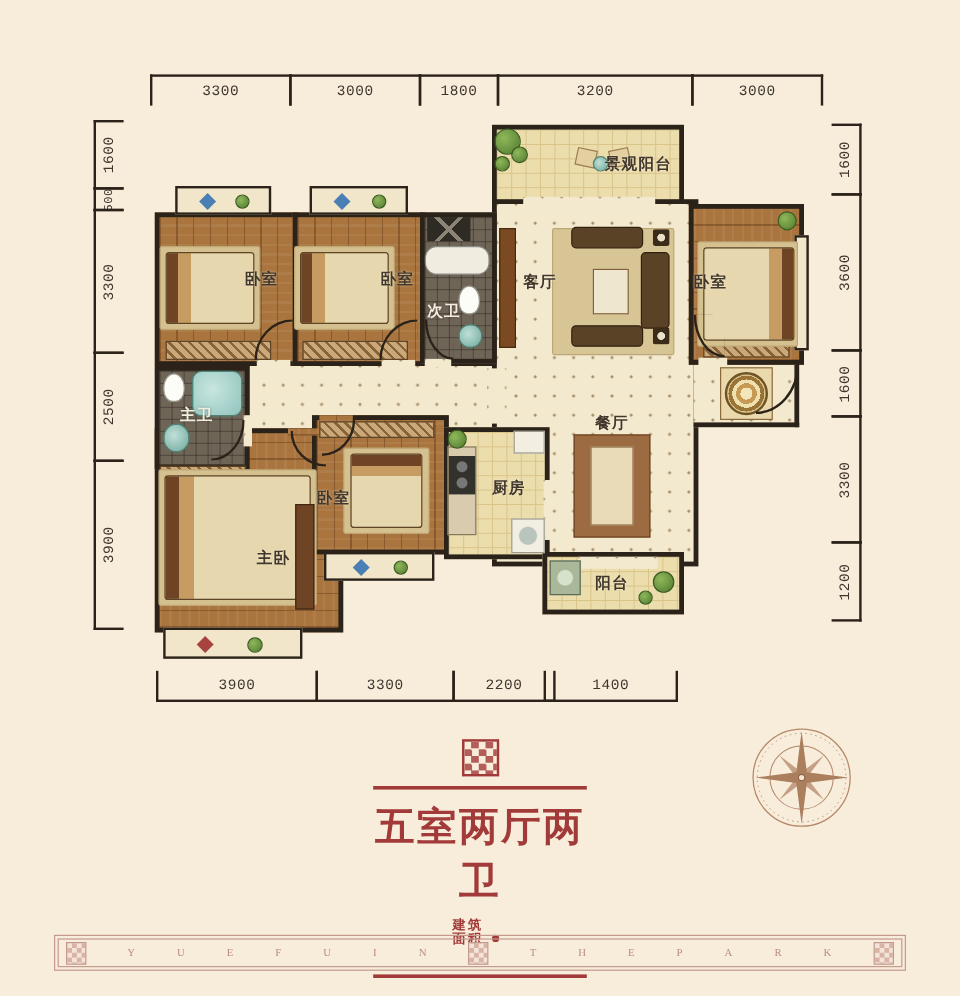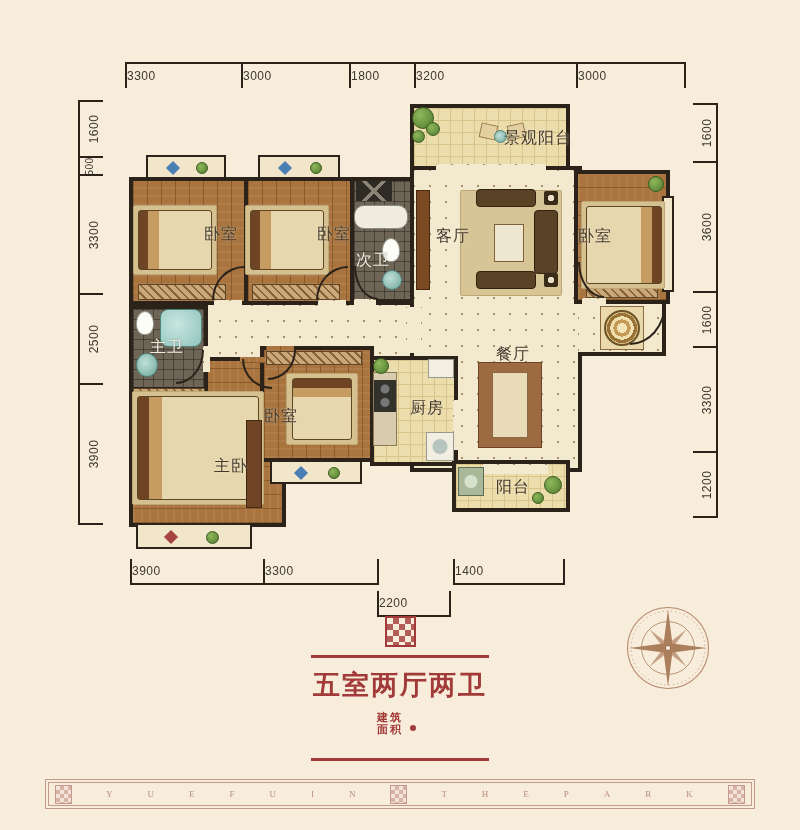--- a/index.html
+++ b/index.html
@@ -4,21 +4,21 @@
 <style>
   :root{
     --bg:#f8ecdb; --wall:#2b231a; --red:#a13a38; --rose:#c49a8c;
     --label:#41382b;
   }
   html,body{margin:0;padding:0;}
   body{background:var(--bg);font-family:"Liberation Sans",sans-serif;}
   #canvas{position:relative;width:800px;height:830px;background:var(--bg);overflow:hidden;}
 
   
-  .dsT,.dsB,.dsL,.dsR{position:absolute;box-sizing:border-box;display:flex;align-items:center;}
+  .dsT,.dsB,.dsL,.dsR{position:absolute;box-sizing:border-box;display:flex;align-items:center;justify-content:center;font-family:Liberation Mono, monospace;}
   .dsT{border-top:2px solid var(--wall);border-left:2px solid var(--wall);border-right:2px solid var(--wall);height:26px;}
   .dsB{border-bottom:2px solid var(--wall);border-left:2px solid var(--wall);border-right:2px solid var(--wall);height:26px;}
   .dsL{border-left:2px solid var(--wall);border-top:2px solid var(--wall);border-bottom:2px solid var(--wall);width:25px;}
   .dsR{border-right:2px solid var(--wall);border-top:2px solid var(--wall);border-bottom:2px solid var(--wall);width:25px;}
   .dsT span,.dsB span,.dsL span,.dsR span{font-size:12px;color:#3d372e;letter-spacing:.5px;white-space:nowrap;}
   .dsL span,.dsR span{transform:rotate(-90deg);}
 
   
   .room{position:absolute;box-sizing:border-box;border:4px solid var(--wall);}
   .patch{position:absolute;}
@@ -37,28 +37,28 @@
   .sofa{background:#5a4226;border:1px solid #32210f;border-radius:4px;}
   .sidetbl{background:#3a2c18;border-radius:2px;background-image:radial-gradient(circle,#e8e0c8 0 3px,transparent 3.5px);}
   .toilet{background:#fdfdf8;border:1px solid #96968c;border-radius:50% 50% 42% 42%;}
   .sinkrnd{border-radius:50%;background:radial-gradient(circle at 40% 40%,#bfe0d8,#6fa79b);border:1px solid #4f8478;}
   .pot{border-radius:50%;background:radial-gradient(circle at 35% 35%,#8fb85a,#4f7a2e);border:1px solid #3a5c20;}
   .diamond{width:10px;height:10px;transform:rotate(45deg);}
   .arc{position:absolute;box-sizing:border-box;}
   .arc-tl{border-top:2px solid var(--wall);border-left:2px solid var(--wall);border-top-left-radius:100%;}
   .arc-bl{border-bottom:2px solid var(--wall);border-left:2px solid var(--wall);border-bottom-left-radius:100%;}
   .arc-br{border-bottom:2px solid var(--wall);border-right:2px solid var(--wall);border-bottom-right-radius:100%;}
-  .lbl{position:absolute;font-size:16px;font-weight:normal;color:var(--label);letter-spacing:1px;white-space:nowrap;text-shadow:0 0 2px rgba(255,250,235,.6);}
+  .lbl{position:absolute;font-size:13px;font-weight:bold;color:var(--label);letter-spacing:1px;white-space:nowrap;text-shadow:0 0 2px rgba(255,250,235,.6);}
   .lbl.light{color:#f3ede0;text-shadow:0 0 2px rgba(0,0,0,.4);}
 
   
   .title-block{position:absolute;left:311px;top:616px;width:178px;text-align:center;}
   .seal{width:27px;height:27px;margin:0 auto 8px;border:2px solid var(--red);background:repeating-conic-gradient(rgba(161,58,56,.8) 0 25%,transparent 0 50%) 0 0/12px 12px;}
   .tb-rule{height:3px;background:var(--red);}
-  .tb-title{font-family:Liberation Serif, serif;font-size:27px;font-weight:bold;letter-spacing:2px;color:var(--red);margin:9px 0 8px;}
+  .tb-title{font-family:Liberation Serif, serif;font-size:33px;font-weight:bold;letter-spacing:2px;color:var(--red);margin:9px 0 8px;}
   .tb-area{display:flex;align-items:center;justify-content:center;margin-bottom:23px;}
   .tb-area-label{display:flex;flex-direction:column;font-size:11px;line-height:12px;font-weight:bold;letter-spacing:2px;color:var(--red);}
   .tb-dot{width:6px;height:6px;border-radius:50%;background:var(--red);margin:10px 7px 0 7px;}
   .tb-area-value{font-family:"Liberation Serif",serif;font-size:34px;font-weight:bold;color:var(--red);line-height:1;}
   .tb-area-value sup{font-size:16px;}
 
   
   .legend-compass{position:absolute;left:624px;top:604px;width:88px;height:88px;}
   .legend-caption{position:absolute;left:594px;top:702px;width:152px;display:flex;align-items:center;justify-content:center;gap:10px;}
   .legend-caption .cap-text{font-size:16px;font-weight:bold;color:#6b5747;letter-spacing:5px;}
@@ -126,21 +126,21 @@
         <span>1200</span>
       </div>
   </div>
   <div>
     <div class="dsB" style="left:130px;top:559px;width:135px;">
         <span>3900</span>
       </div>
     <div class="dsB" style="left:263px;top:559px;width:116px;">
         <span>3300</span>
       </div>
-    <div class="dsB" style="left:377px;top:591px;width:74px;">
+    <div class="dsB" style="left:377px;top:559px;width:86px;">
         <span>2200</span>
       </div>
     <div class="dsB" style="left:453px;top:559px;width:112px;">
         <span>1400</span>
       </div>
   </div>
 
   <div class="room dotted" style="left:410px;top:166px;width:172px;height:306px;"></div>
   <div class="room dotted" style="left:200px;top:301px;width:214px;height:60px;"></div>
   <div class="room dotted" style="left:578px;top:298px;width:88px;height:58px;border-left:none;"></div>

